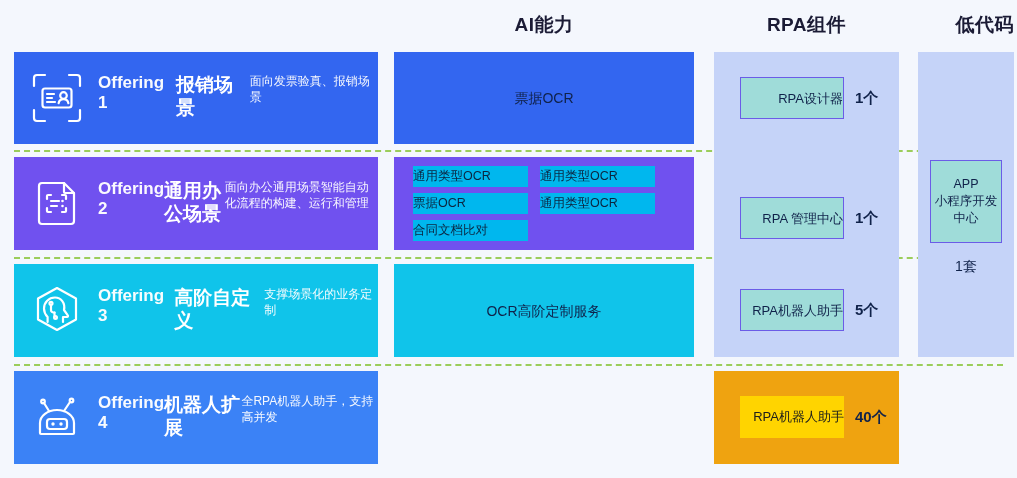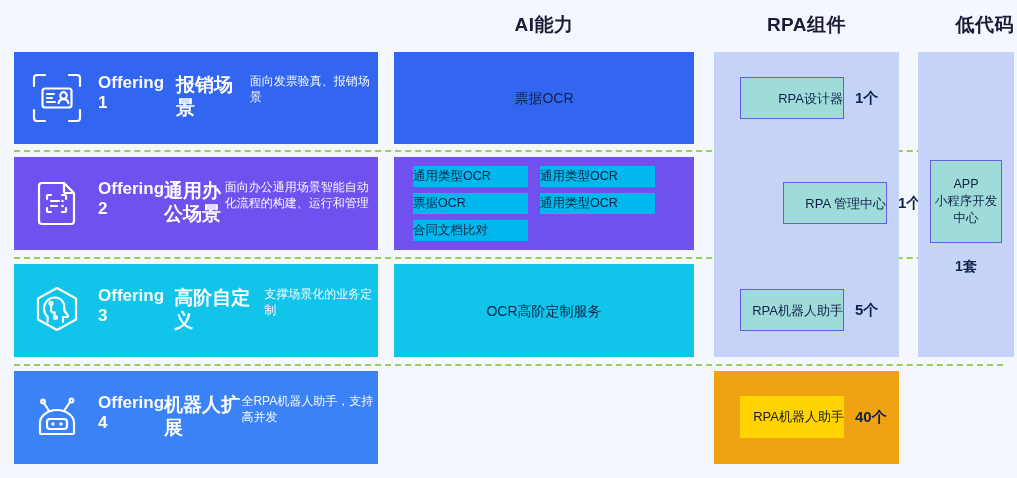--- a/index.html
+++ b/index.html
@@ -154,21 +154,21 @@
     position: absolute;
     left: 0;
     width: 185px;
     height: 92px;
     display: flex;
     align-items: center;
     box-sizing: border-box;
     padding-left: 26px;
   }
   #rpa-row-1 { top: 0px; }
-  #rpa-row-2 { top: 105px; margin-left: 43px; }
+  #rpa-row-2 { top: 120px; }
   #rpa-row-3 { top: 212px; }
   #rpa-row-4 { top: 371px; left: 714px; position: absolute; }
 
   .rpa-chip {
     width: 104px;
     height: 42px;
     line-height: 42px;
     text-align: right;
     font-size: 13px;
     color: #10224a;
@@ -218,21 +218,21 @@
     color: #10224a;
     text-align: center;
   }
   #lowcode-count {
     position: absolute;
     left: 918px;
     top: 258px;
     width: 96px;
     text-align: center;
     font-size: 14px;
-    font-weight: bold;
+    font-weight: normal;
     color: #10224a;
   }
 </style>
 </head>
 <body>
 
 <div id="canvas">
 
   <div id="hdr-rpa" class="col-header">RPA组件</div>
   <div id="hdr-ai" class="col-header">AI能力</div>

